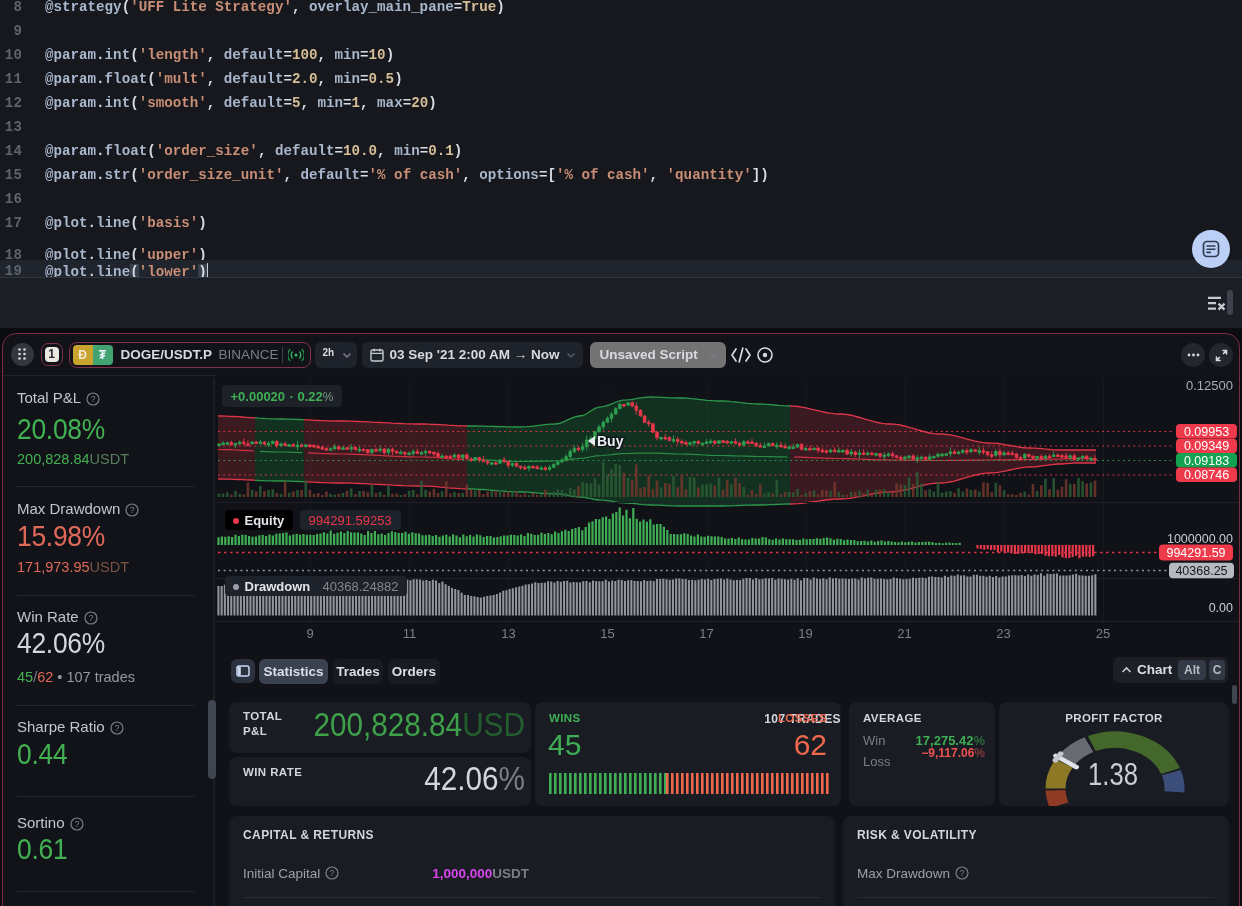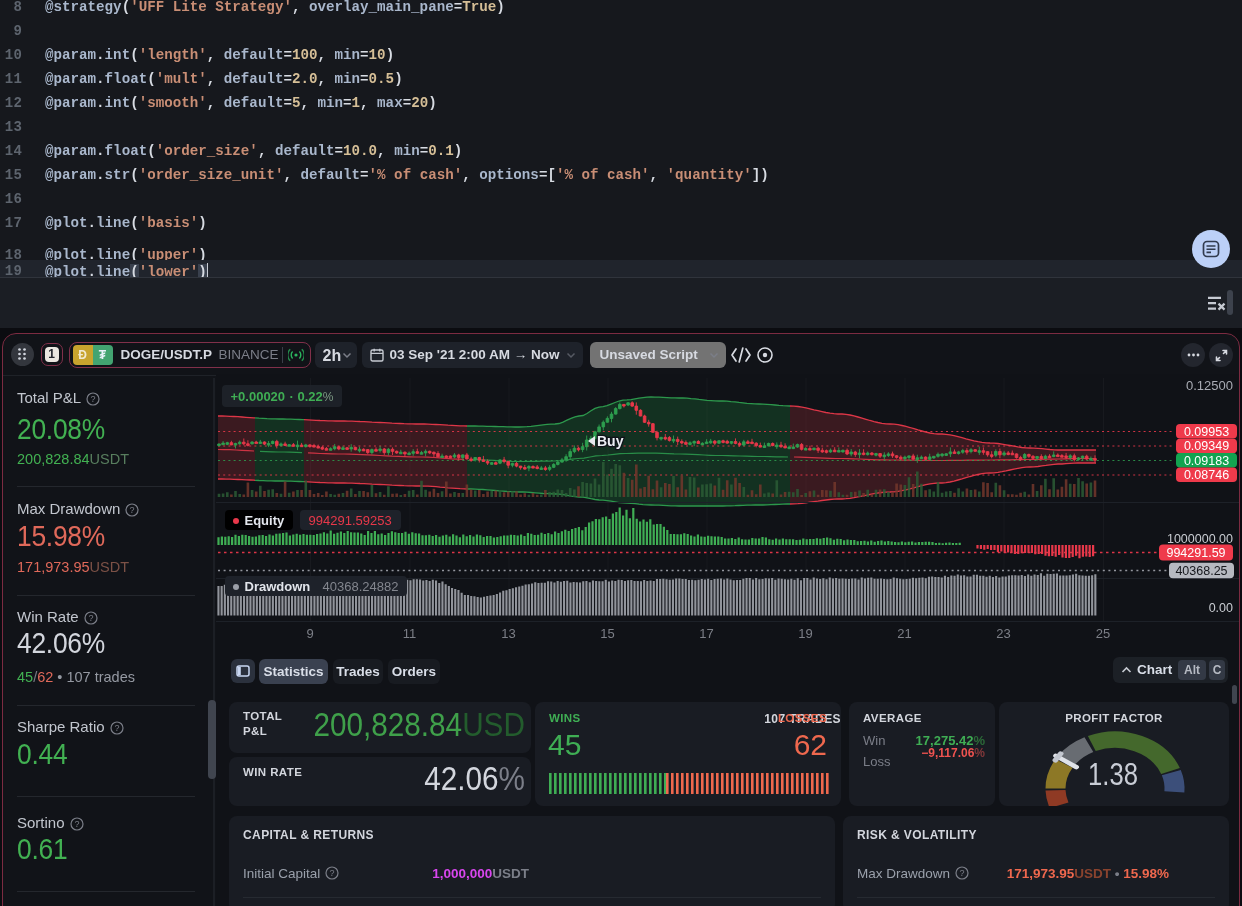--- a/index.html
+++ b/index.html
@@ -107,21 +107,21 @@
       <span class="abs" style="left:149px;top:4px;font-size:13.5px;color:#7b7e88">BINANCE</span>
       <div class="abs" style="left:212px;top:4px;width:1px;height:16px;background:#3a3f49"></div>
       <svg class="abs" style="left:218px;top:5px" width="16" height="14" viewBox="0 0 16 14">
         <circle cx="8" cy="7" r="1.6" fill="#2bb55e"></circle>
         <path d="M4.6 3.6a4.8 4.8 0 0 0 0 6.8M11.4 3.6a4.8 4.8 0 0 1 0 6.8" stroke="#2bb55e" stroke-width="1.4" fill="none"></path>
         <path d="M2.2 1.2a8 8 0 0 0 0 11.6M13.8 1.2a8 8 0 0 1 0 11.6" stroke="#2bb55e" stroke-width="1.4" fill="none" opacity=".75"></path>
       </svg>
     </div>
 
     <div class="abs" style="left:311.5px;top:4px;width:42px;height:26px;background:#1e222a;border-radius:6px">
-      <span class="abs b" style="left:8px;top:5px;font-size:16px;color:#d7dae1">2h</span>
+      <span class="abs b" style="left:8px;top:5px;font-size:10px;color:#d7dae1">2h</span>
       <svg class="abs" style="left:27px;top:10px" width="10" height="7" viewBox="0 0 10 7">
             <path d="M1.5 1.5 5 5l3.5-3.5" stroke="#7b7e88" stroke-width="1.5" fill="none"></path>
           </svg>
     </div>
 
     <div class="abs" style="left:358.5px;top:4px;width:221px;height:26px;background:#1e222a;border-radius:6px">
       <svg class="abs" style="left:8px;top:6px" width="14" height="14" viewBox="0 0 14 14">
         <rect x="1" y="2" width="12" height="11" rx="1.5" fill="none" stroke="#c6cad2" stroke-width="1.4"></rect>
         <path d="M1 5.4h12M4.2 .8v2.6M9.8 .8v2.6" stroke="#c6cad2" stroke-width="1.4"></path>
       </svg>
@@ -438,21 +438,20 @@
             </svg></span>
   <span class="abs b" style="left:0px;top:50px;width:300px;text-align:right;font-size:13.5px"><span style="color:#d946ef">1,000,000</span><span style="color:#7b7e88">USDT</span></span>
   <div class="abs" style="left:14px;top:81px;width:578px;height:1px;background:#262a31"></div>
 </div>
 <div class="abs" style="left:627.5px;top:170px;width:386px;height:96px;background:#191c23;border-radius:8px">
   <span class="abs b" style="left:14px;top:12px;font-size:12px;color:#d3d6dd;letter-spacing:.4px">RISK &amp; VOLATILITY</span>
   <span class="abs" style="left:14px;top:50px;font-size:13.5px;color:#9aa0ab">Max Drawdown<svg style="vertical-align:-2.5px;margin-left:5px" width="14" height="14" viewBox="0 0 14 14">
               <circle cx="7" cy="7" r="6" fill="none" stroke="#7b7e88" stroke-width="1.2"></circle>
               <text x="7" y="10" font-size="9" fill="#7b7e88" text-anchor="middle" font-family="Liberation Sans">?</text>
             </svg></span>
-  <span class="abs b" style="left:0px;top:50px;width:326px;text-align:right;font-size:13.5px;white-space:nowrap"><span style="color:#ef684e">171,973.95</span><span style="color:#8a432e">USDT</span><span style="color:#7b7e88"> • </span><span style="color:#ef684e">15.98%</span></span>
   <div class="abs" style="left:14px;top:81px;width:358px;height:1px;background:#262a31"></div>
 </div>
   </div>
 
   <div class="abs" style="left:1228.5px;top:350.5px;width:5px;height:19px;border-radius:2.5px;background:#40454f"></div>
 </div>
 
 </div>
 
 </body></html>

